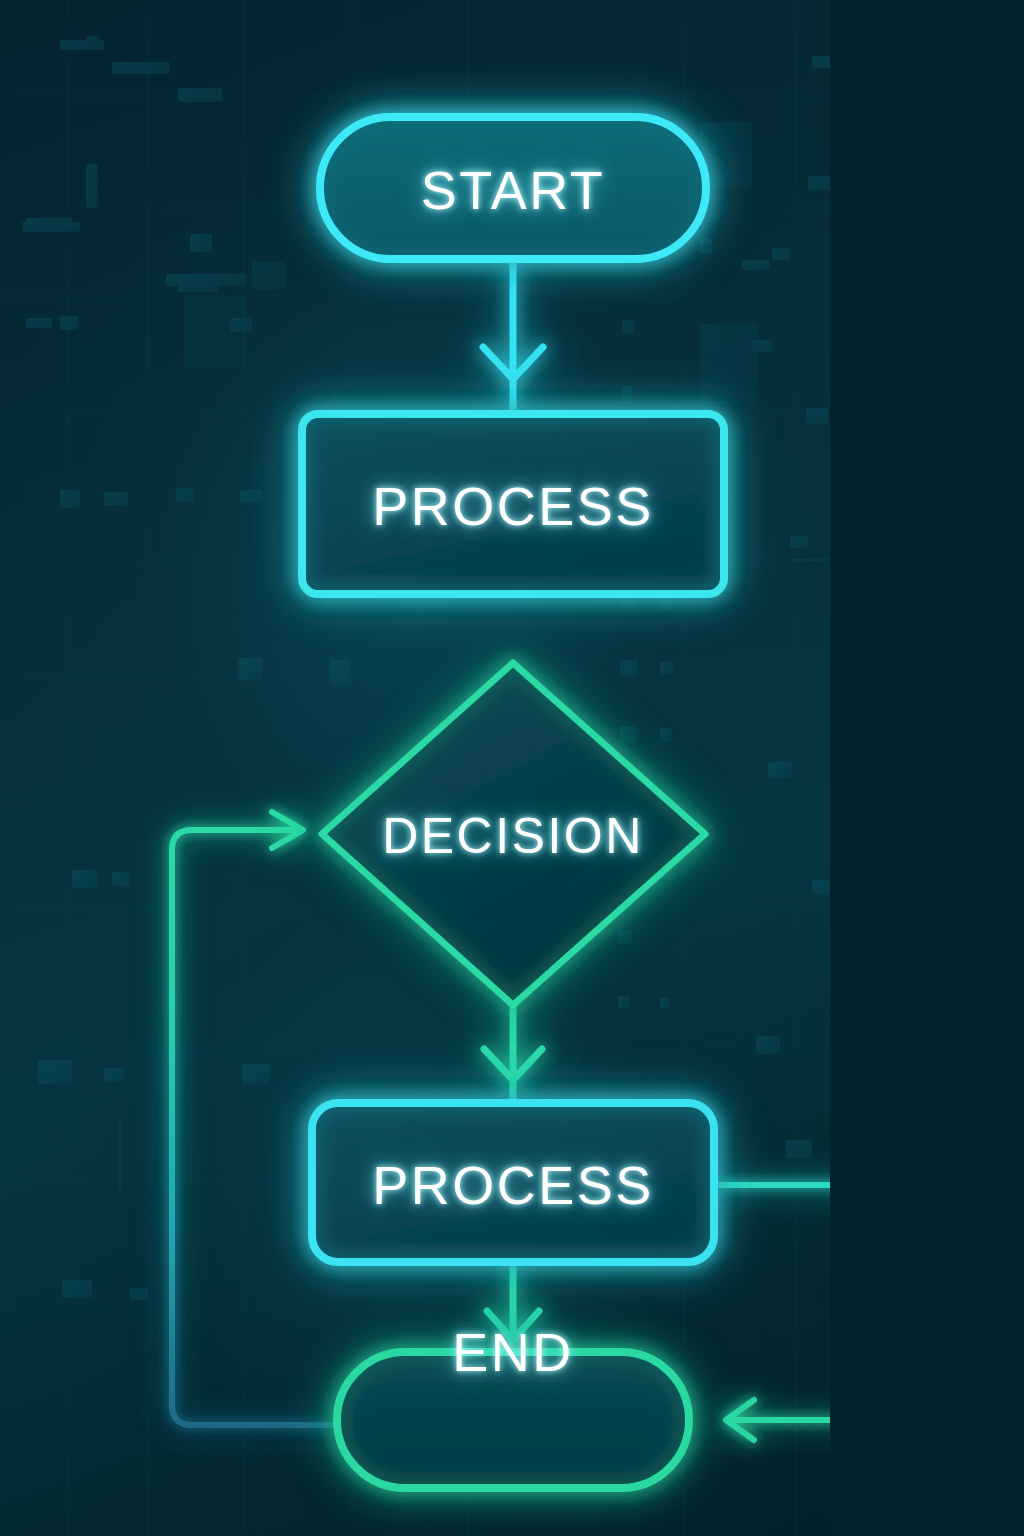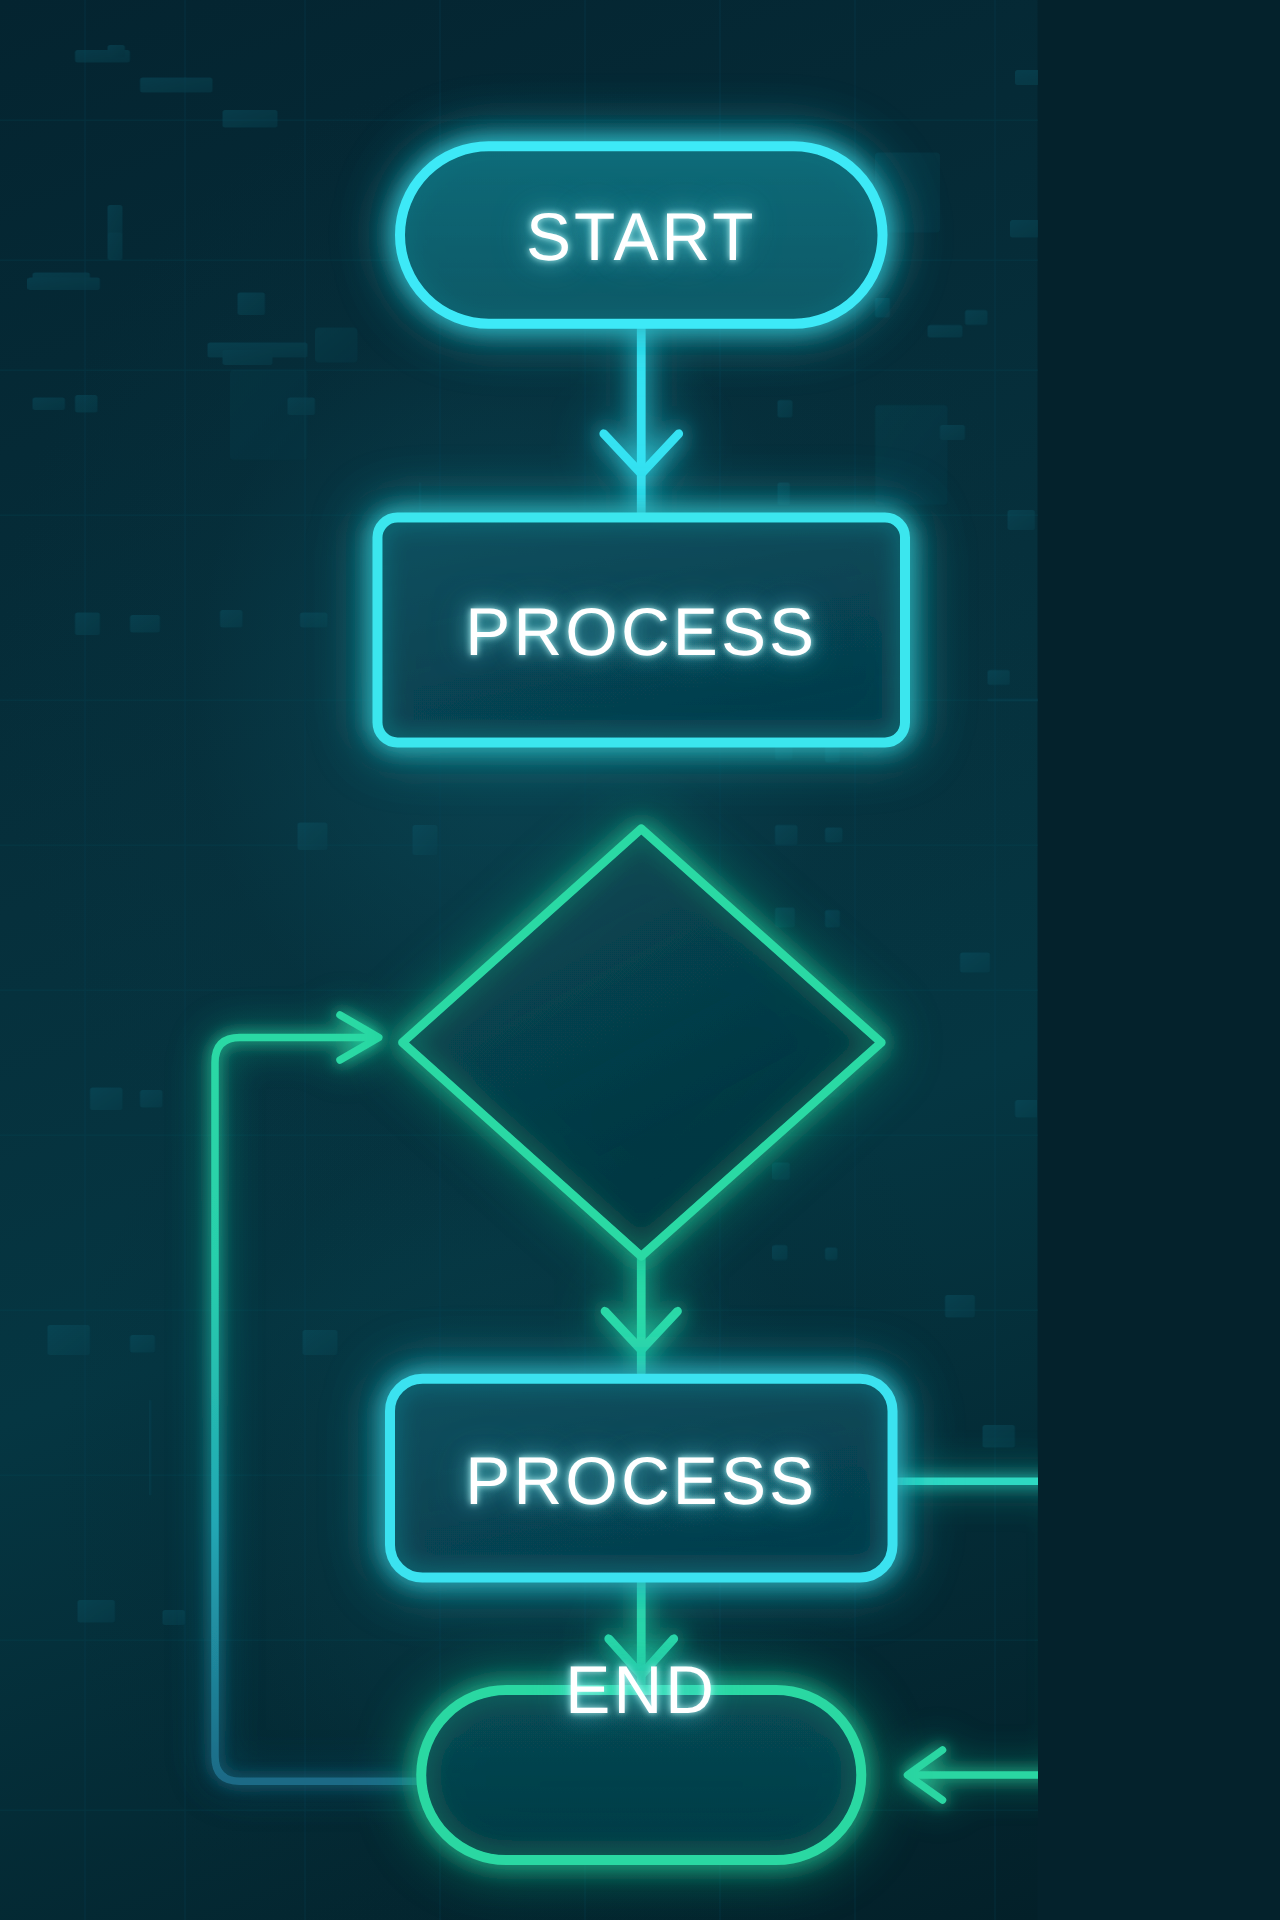--- a/index.html
+++ b/index.html
@@ -268,20 +268,21 @@
 
     <g>
       <rect x="337" y="1352" width="352" height="136" rx="68" ry="68" fill="url(#fillEnd)" stroke="#2BD8A2" stroke-width="8" filter="url(#glowCyan)"></rect>
     </g>
   </svg>
 
   <div class="node-label" style="left:513px; top:190px; font-size:54px;">START</div>
 
   <div class="node-label" style="left:513px; top:506px; font-size:54px;">PROCESS</div>
 
+  <div class="node-label" style="left:513px; top:836px; font-size:50px;">DECISION</div>
 
   <div class="node-label" style="left:513px; top:1185px; font-size:54px;">PROCESS</div>
 
   <div class="node-label" style="left:513px; top:1352px; font-size:54px;">END</div>
 
   <svg id="crayon" viewBox="0 0 1024 1536">
     <g transform="translate(875,1395)">
       <g transform="rotate(42 60 60)">
         <path d="M 46 14 L 76 14 L 76 86 L 61 104 L 46 86 Z" fill="#F0913F"></path>
         <path d="M 46 78 L 76 78 L 76 86 L 61 104 L 46 86 Z" fill="#D9641F"></path>

